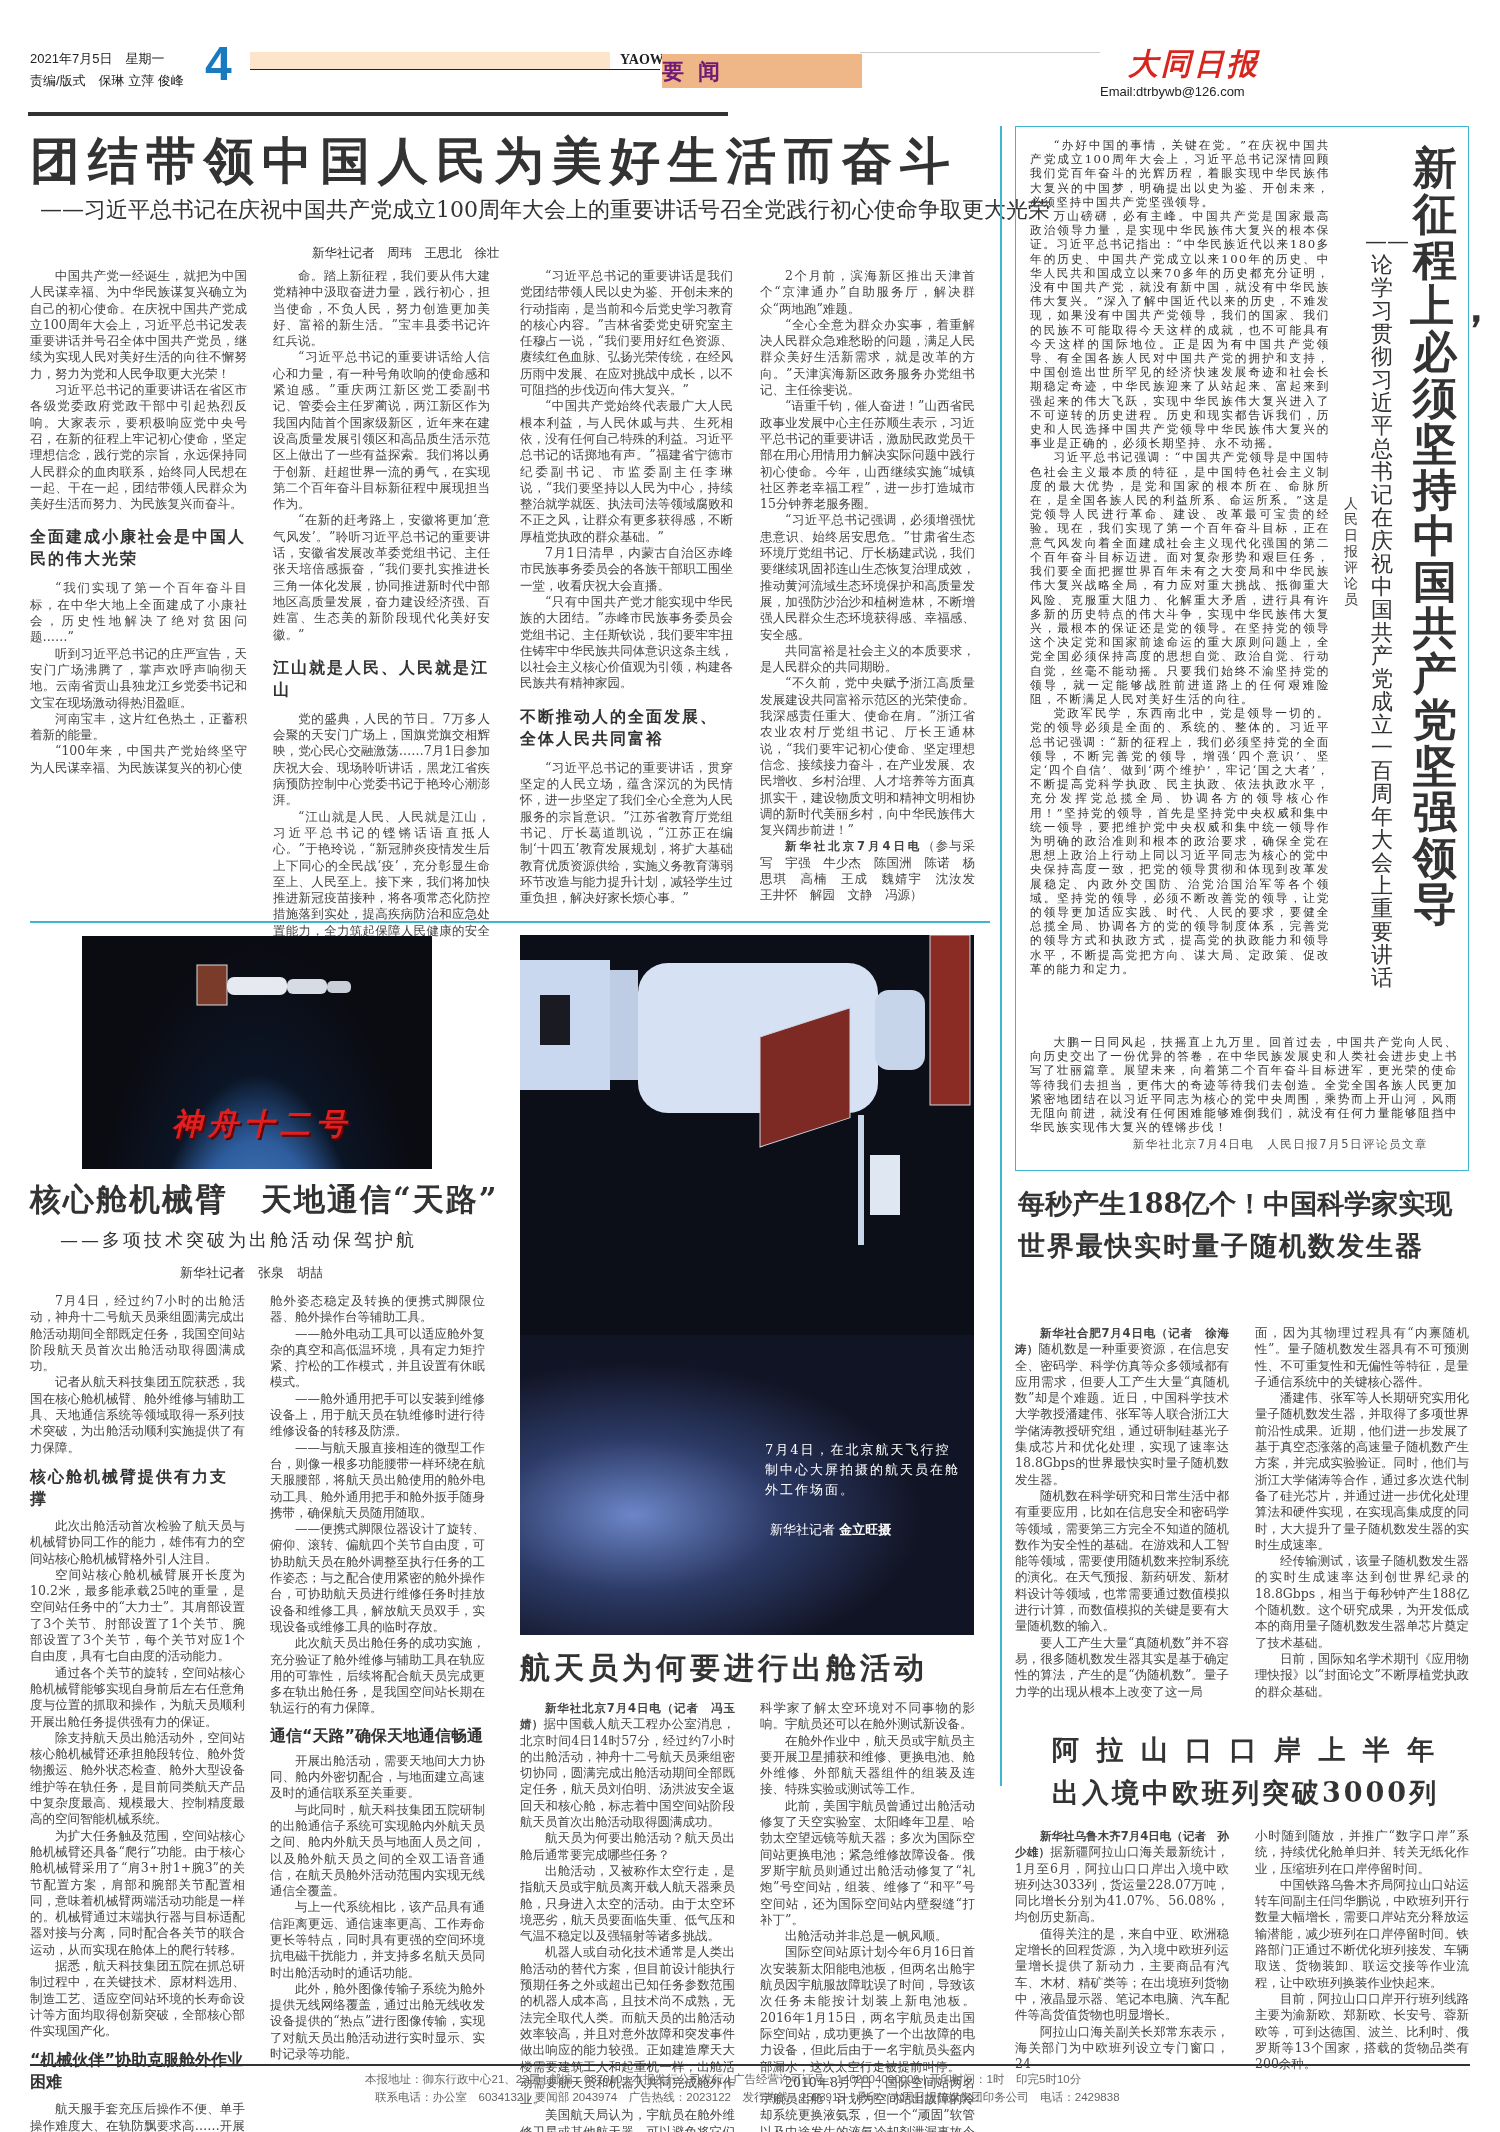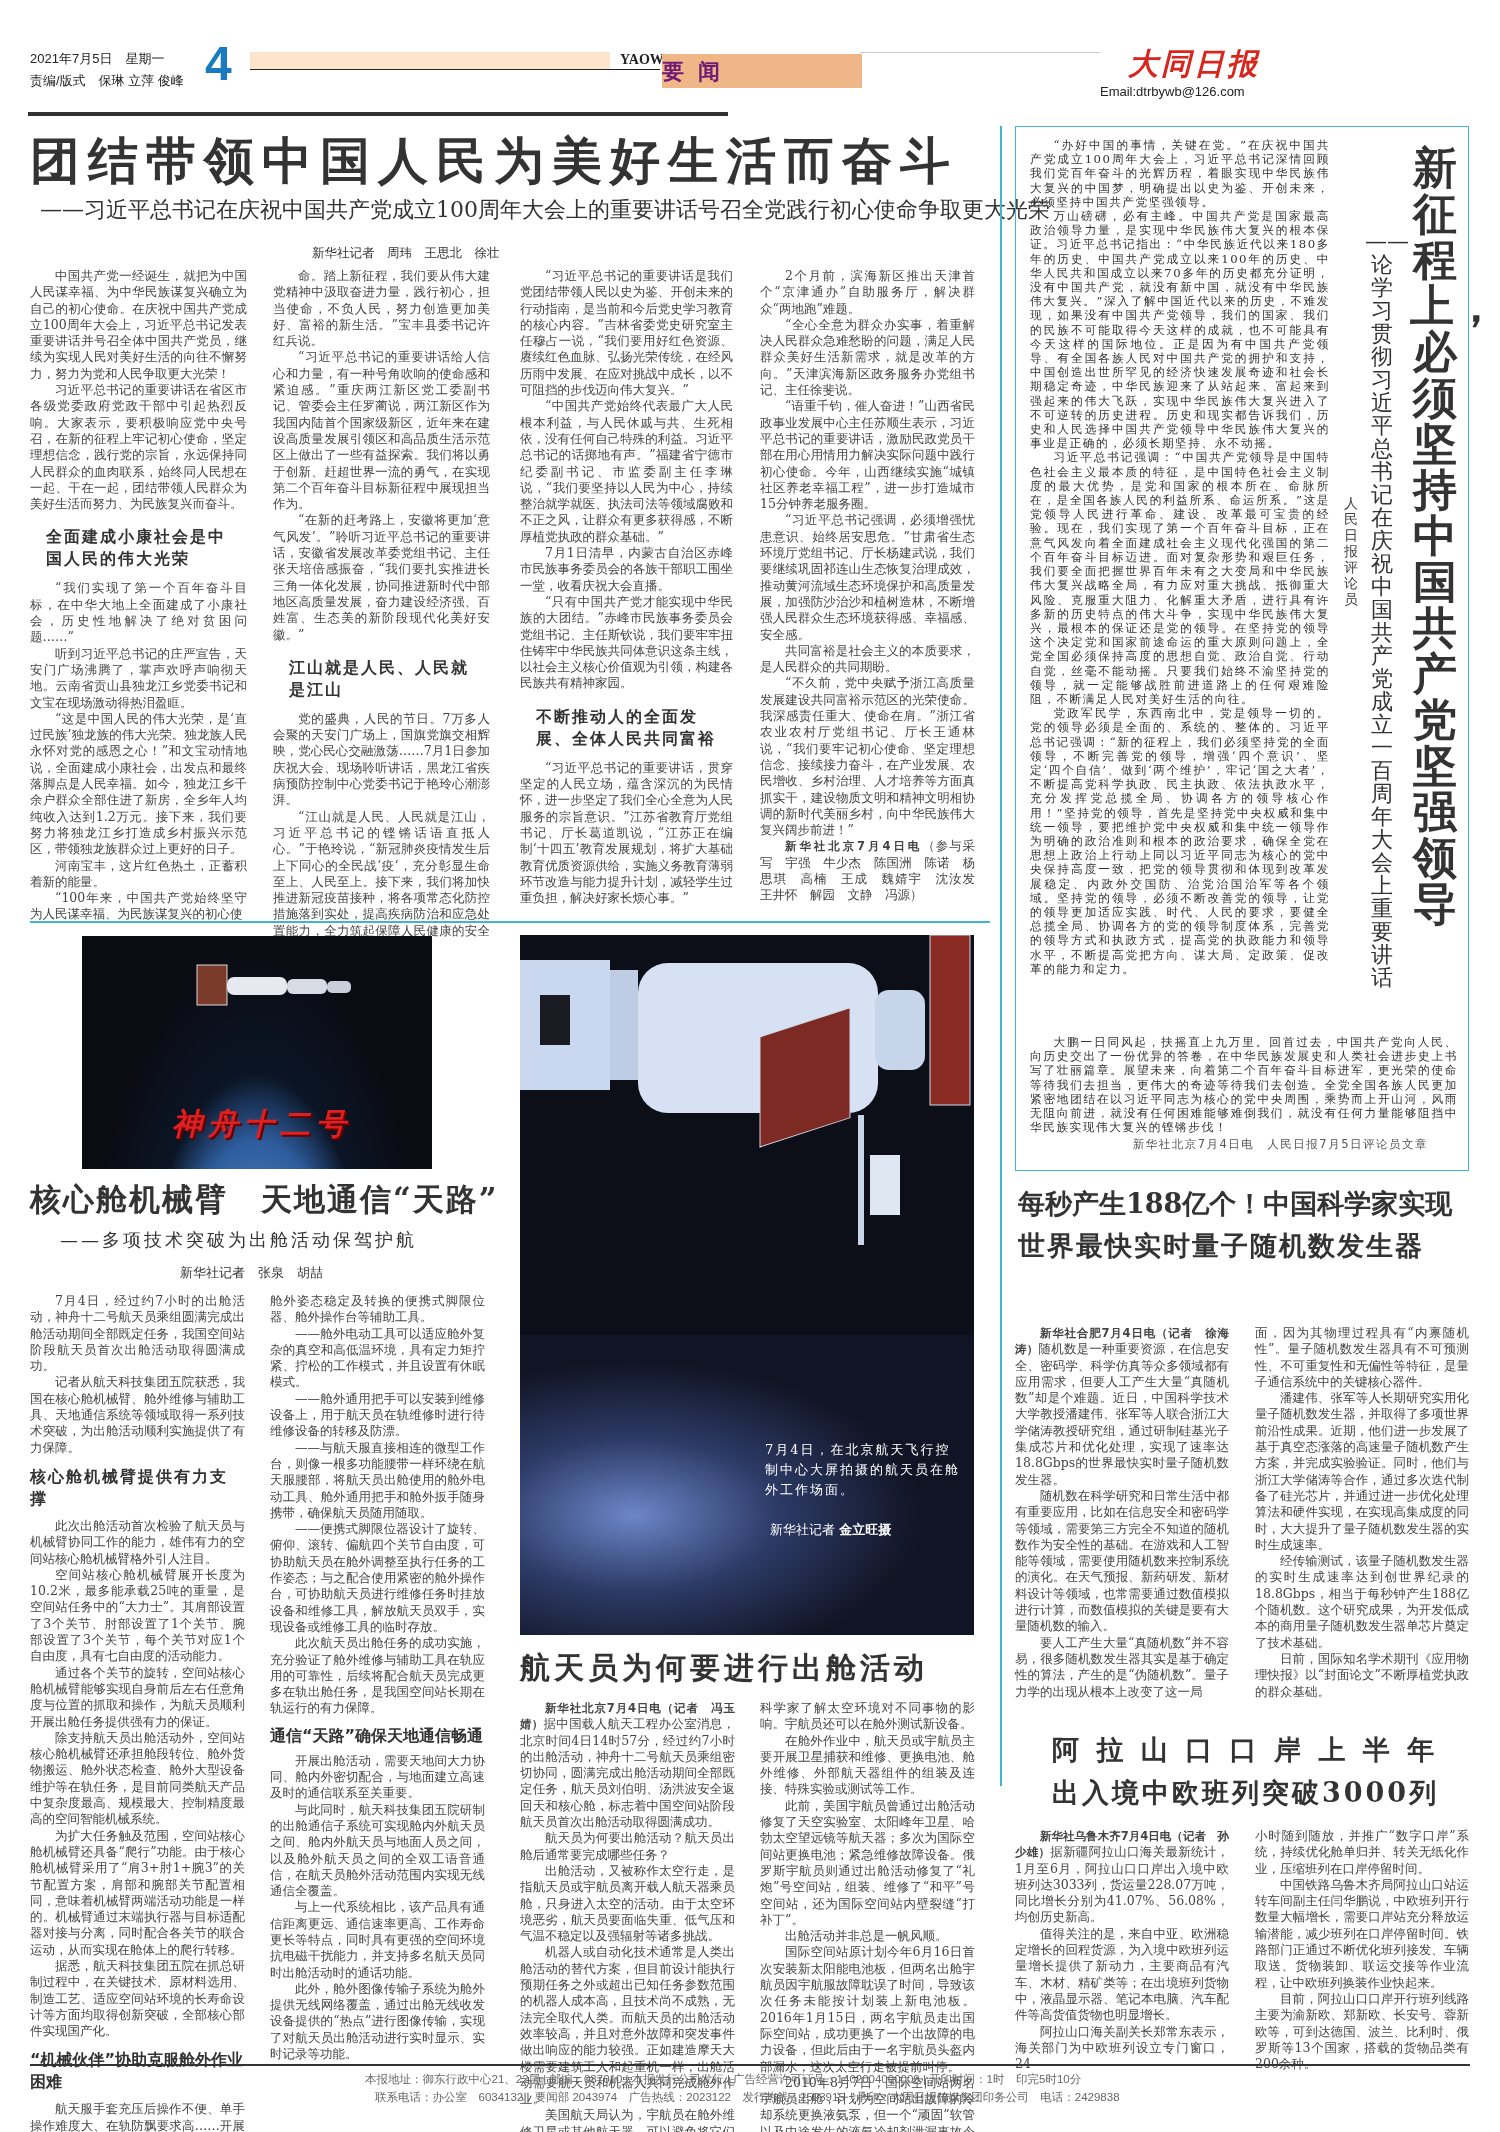--- a/index.html
+++ b/index.html
@@ -1,21 +1,21 @@
 <!DOCTYPE html>
 <html><head>
 <meta charset="utf-8">
 <style>
 *{box-sizing:border-box;margin:0;padding:0}
 body{width:1500px;height:2132px;background:#fff;font-family:"DejaVu Serif","Liberation Serif",serif;color:#333;position:relative;overflow:hidden}
 .abs{position:absolute}
 p{text-indent:2em;text-align:justify}
 .col{position:absolute;font-size:12.5px;line-height:16.3px;color:#444}
 .sans{font-family:"DejaVu Sans","Liberation Sans",sans-serif}
-.subhead{font-family:"DejaVu Sans","Liberation Sans",sans-serif;font-weight:bold;font-size:16px;line-height:22px;color:#333;margin:14px 16px 10px;letter-spacing:2px}
+.subhead{font-family:"DejaVu Sans","Liberation Sans",sans-serif;font-weight:bold;font-size:16px;line-height:22px;color:#333;margin:14px 0 10px;letter-spacing:2px}
 
 .hdr-date{left:30px;top:50px;font-family:"Liberation Sans",sans-serif;font-size:13px;color:#222}
 .hdr-editor{left:30px;top:72px;font-family:"Liberation Sans",sans-serif;font-size:13px;color:#222}
 .hdr-page{left:205px;top:42px;font-family:"Liberation Sans",sans-serif;font-weight:bold;font-size:48px;color:#1a7ac0;line-height:44px}
 .hdr-band{left:250px;top:52px;width:360px;height:18px;background:#fde5cc;border-bottom:1.5px solid #222}
 .hdr-band2{left:360px;top:52px;width:500px;height:18px;border-bottom:1.5px solid #222}
 .hdr-yaowen{left:620px;top:52px;font-family:"Liberation Serif",serif;font-weight:bold;font-size:14px;color:#222}
 .hdr-sec{left:662px;top:54px;width:200px;height:34px;background:#efb688;color:#701a75;font-size:22px;font-weight:bold;text-align:left;line-height:34px;letter-spacing:14px}
 .hdr-topline{left:860px;top:52px;width:240px;height:1px;background:#ccc}
 .hdr-logo{left:1128px;top:44px;font-size:30px;color:#d8261f;font-style:italic;font-weight:bold;letter-spacing:3px}
@@ -65,21 +65,20 @@
 <div class="abs h1">团结带领中国人民为美好生活而奋斗</div>
 <div class="abs h1sub">——习近平总书记在庆祝中国共产党成立100周年大会上的重要讲话号召全党践行初心使命争取更大光荣</div>
 <div class="abs byline">新华社记者　周玮　王思北　徐壮</div>
 
 <div class="col" style="left:30px;top:268px;width:217px">
   <p>中国共产党一经诞生，就把为中国人民谋幸福、为中华民族谋复兴确立为自己的初心使命。在庆祝中国共产党成立100周年大会上，习近平总书记发表重要讲话并号召全体中国共产党员，继续为实现人民对美好生活的向往不懈努力，努力为党和人民争取更大光荣！</p>
   <p>习近平总书记的重要讲话在省区市各级党委政府党政干部中引起热烈反响。大家表示，要积极响应党中央号召，在新的征程上牢记初心使命，坚定理想信念，践行党的宗旨，永远保持同人民群众的血肉联系，始终同人民想在一起、干在一起，团结带领人民群众为美好生活而努力、为民族复兴而奋斗。</p>
   <div class="subhead">全面建成小康社会是中国人民的伟大光荣</div>
   <p>“我们实现了第一个百年奋斗目标，在中华大地上全面建成了小康社会，历史性地解决了绝对贫困问题……”</p>
   <p>听到习近平总书记的庄严宣告，天安门广场沸腾了，掌声欢呼声响彻天地。云南省贡山县独龙江乡党委书记和文宝在现场激动得热泪盈眶。</p>
-  <p>“这是中国人民的伟大光荣，是‘直过民族’独龙族的伟大光荣。独龙族人民永怀对党的感恩之心！”和文宝动情地说，全面建成小康社会，出发点和最终落脚点是人民幸福。如今，独龙江乡千余户群众全部住进了新房，全乡年人均纯收入达到1.2万元。接下来，我们要努力将独龙江乡打造成乡村振兴示范区，带领独龙族群众过上更好的日子。</p>
   <p>河南宝丰，这片红色热土，正蓄积着新的能量。</p>
   <p>“100年来，中国共产党始终坚守为人民谋幸福、为民族谋复兴的初心使</p>
 </div>
 <div class="col" style="left:273px;top:268px;width:217px">
   <p>命。踏上新征程，我们要从伟大建党精神中汲取奋进力量，践行初心，担当使命，不负人民，努力创造更加美好、富裕的新生活。”宝丰县委书记许红兵说。</p>
   <p>“习近平总书记的重要讲话给人信心和力量，有一种号角吹响的使命感和紧迫感。”重庆两江新区党工委副书记、管委会主任罗蔺说，两江新区作为我国内陆首个国家级新区，近年来在建设高质量发展引领区和高品质生活示范区上做出了一些有益探索。我们将以勇于创新、赶超世界一流的勇气，在实现第二个百年奋斗目标新征程中展现担当作为。</p>
   <p>“在新的赶考路上，安徽将更加‘意气风发’。”聆听习近平总书记的重要讲话，安徽省发展改革委党组书记、主任张天培倍感振奋，“我们要扎实推进长三角一体化发展，协同推进新时代中部地区高质量发展，奋力建设经济强、百姓富、生态美的新阶段现代化美好安徽。”</p>
   <div class="subhead">江山就是人民、人民就是江山</div>
   <p>党的盛典，人民的节日。7万多人会聚的天安门广场上，国旗党旗交相辉映，党心民心交融激荡……7月1日参加庆祝大会、现场聆听讲话，黑龙江省疾病预防控制中心党委书记于艳玲心潮澎湃。</p>
   <p>“江山就是人民、人民就是江山，习近平总书记的铿锵话语直抵人心。”于艳玲说，“新冠肺炎疫情发生后上下同心的全民战‘疫’，充分彰显生命至上、人民至上。接下来，我们将加快推进新冠疫苗接种，将各项常态化防控措施落到实处，提高疾病防治和应急处置能力，全力筑起保障人民健康的安全防线。”</p>

